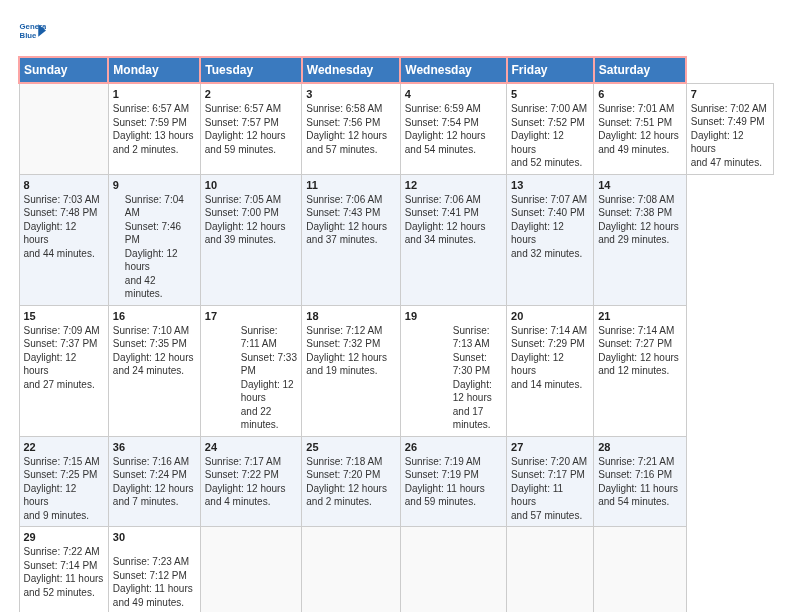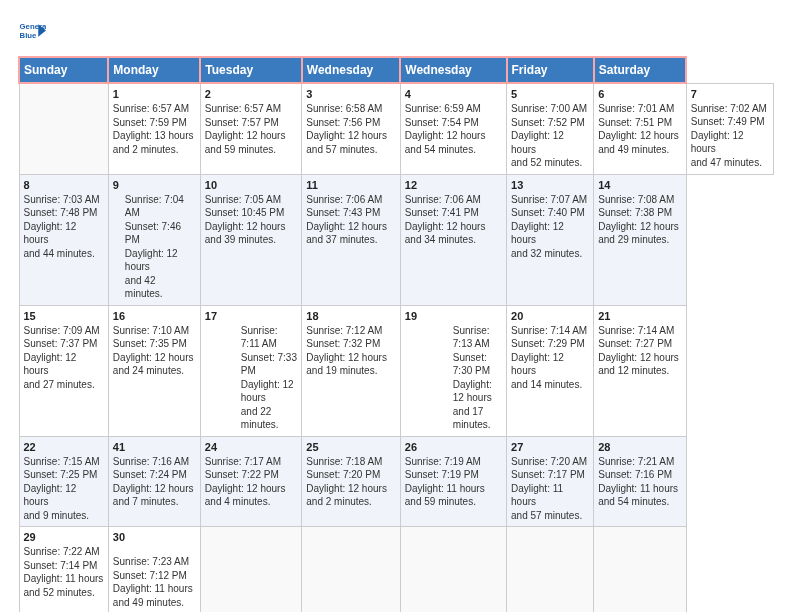--- a/index.html
+++ b/index.html
@@ -190,21 +190,21 @@
           <td>
             <span class="day-num">9</span>
             <div class="day-info" style="white-space: pre-line; margin-left: 12px;">Sunrise: 7:04 AM
 Sunset: 7:46 PM
 Daylight: 12 hours
 and 42 minutes.</div>
           </td>
           <td>
             <span class="day-num">10</span>
             <div class="day-info" style="white-space: pre-line;">Sunrise: 7:05 AM
-Sunset: 10:45 PM
+Sunset: 7:00 PM
 Daylight: 12 hours
 and 39 minutes.</div>
           </td>
           <td>
             <span class="day-num">11</span>
             <div class="day-info" style="white-space: pre-line;">Sunrise: 7:06 AM
 Sunset: 7:43 PM
 Daylight: 12 hours
 and 37 minutes.</div>
           </td>
@@ -283,21 +283,21 @@
         </tr>
         <tr>
           <td>
             <span class="day-num">22</span>
             <div class="day-info" style="white-space: pre-line;">Sunrise: 7:15 AM
 Sunset: 7:25 PM
 Daylight: 12 hours
 and 9 minutes.</div>
           </td>
           <td>
-            <span class="day-num">41</span>
+            <span class="day-num">36</span>
             <div class="day-info" style="white-space: pre-line;">Sunrise: 7:16 AM
 Sunset: 7:24 PM
 Daylight: 12 hours
 and 7 minutes.</div>
           </td>
           <td>
             <span class="day-num">24</span>
             <div class="day-info" style="white-space: pre-line;">Sunrise: 7:17 AM
 Sunset: 7:22 PM
 Daylight: 12 hours

